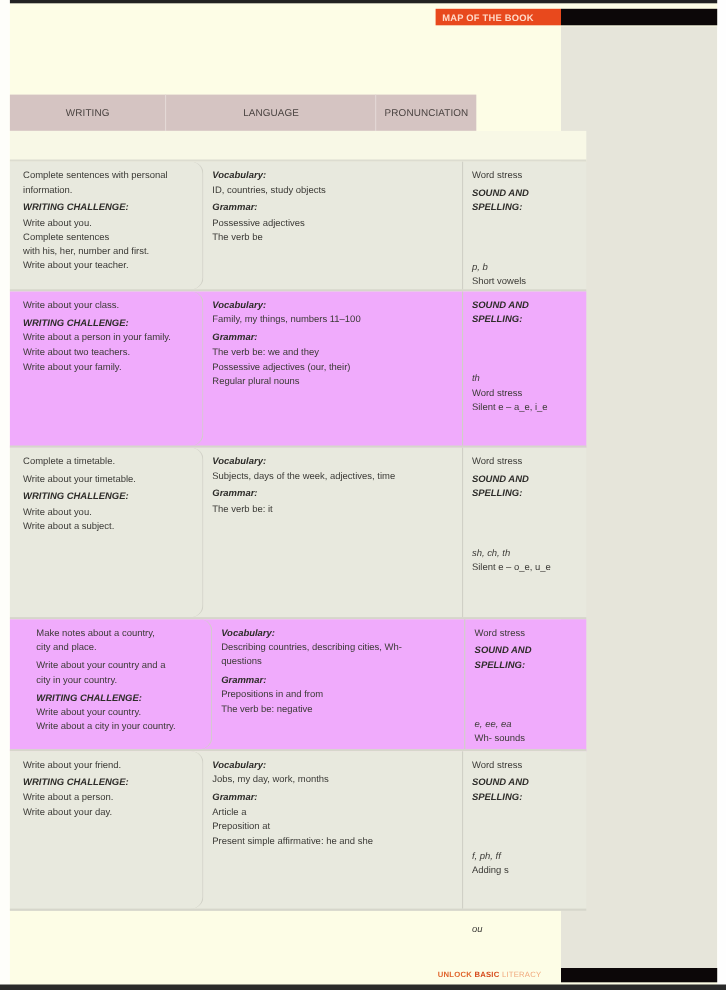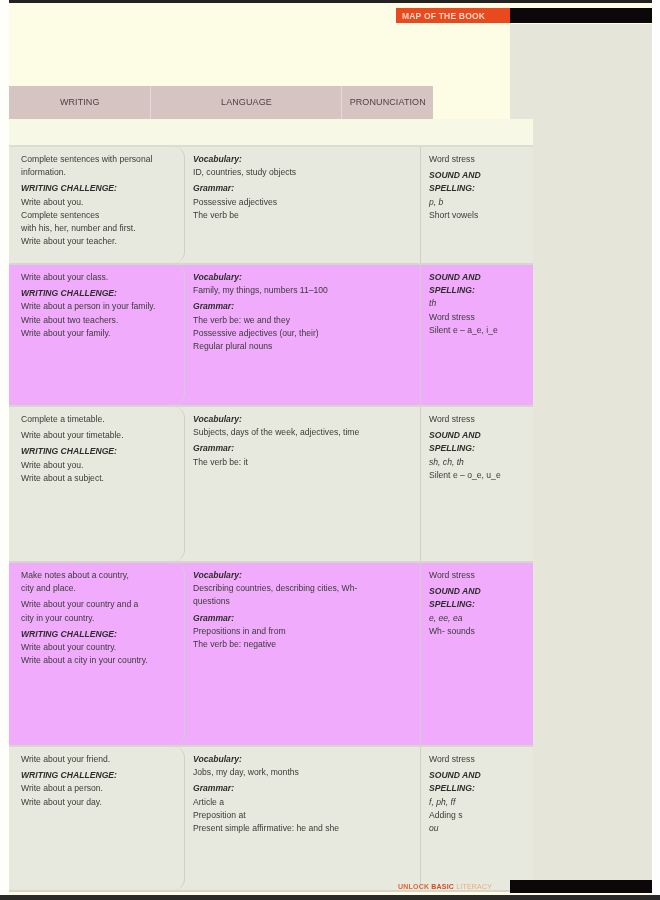--- a/index.html
+++ b/index.html
@@ -26,21 +26,21 @@
   .table { position: absolute; left: 9px; top: 147px; width: 524px; }
   .row { display: flex; border-bottom: 2px solid #d6d6cb; }
   .row.alt-a { background: #e8e9de; }
   .row.alt-b { background: #f0abfc; }
   .cell { font-size: 8.6px; line-height: 13.2px; padding: 6px 6px 0 12px; }
   .cell.w { width: 176px; border-right: 1px solid #d0d0c6; border-radius: 11px; }
   .cell.l { width: 236px; border-right: 1px solid #d0d0c6; padding-left: 8px; }
   .cell.p { width: 112px; padding-left: 8px; }
   .line { display: block; white-space: nowrap; }
   .line.gap { margin-top: 3px; }
-  .it { font-style: italic; }
+  .it { font-style: italic; margin-top: 40px; }
   .hd { font-style: italic; font-weight: bold; color: #2e2d2a; }
 
   .footer { position: absolute; top: 880px; left: 396px; height: 13px; display: flex; align-items: center; }
   .footer .brand { width: 114px; font-size: 7px; font-weight: bold; letter-spacing: 0.2px; padding-left: 2px; }
   .footer .brand .b1 { color: #e0662e; }
   .footer .brand .b2 { color: #d64a1c; }
   .footer .brand .b3 { color: #f0a77a; font-weight: normal; }
   .footer .bar { width: 142px; height: 13px; background: #0c0708; position: relative; }
   .bottom-rule { position: absolute; left: 0; top: 895px; width: 660px; height: 5px; background: #2a2a2a; }
 </style>
@@ -130,21 +130,21 @@
         <span class="line">The verb be: it</span>
       </div>
       <div class="cell p">
         <span class="line">Word stress</span>
         <span class="line hd gap">SOUND AND</span>
         <span class="line hd">SPELLING:</span>
         <span class="line it">sh, ch, th</span>
         <span class="line">Silent e – o_e, u_e</span>
       </div>
     </div>
-    <div class="row alt-b" style="height: 184px;">
+    <div class="row alt-b" style="height: 120px; padding-left: 12px;">
       <div class="cell w">
         <span class="line">Make notes about a country,</span>
         <span class="line">city and place.</span>
         <span class="line gap">Write about your country and a</span>
         <span class="line">city in your country.</span>
         <span class="line hd gap">WRITING CHALLENGE:</span>
         <span class="line">Write about your country.</span>
         <span class="line">Write about a city in your country.</span>
       </div>
       <div class="cell l">

